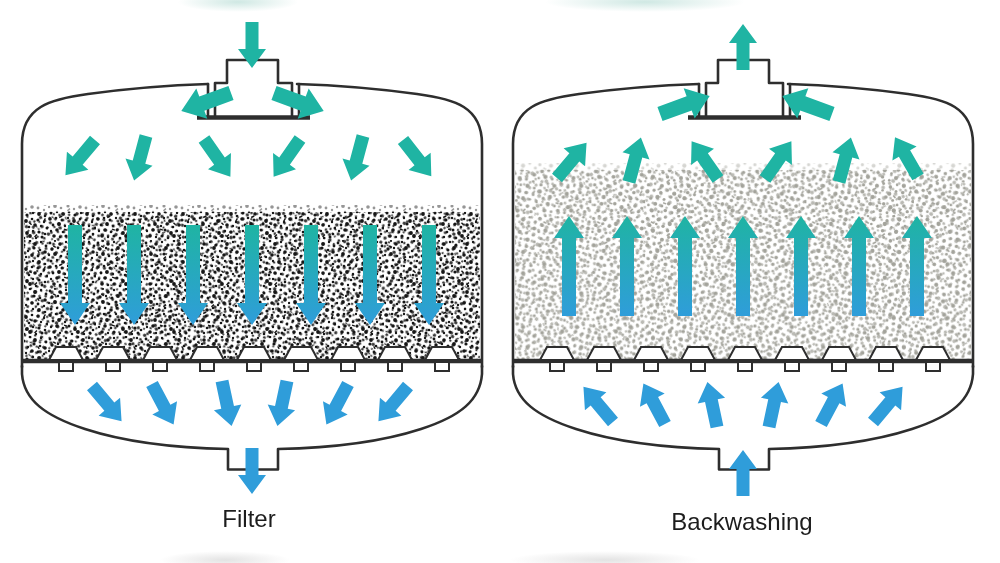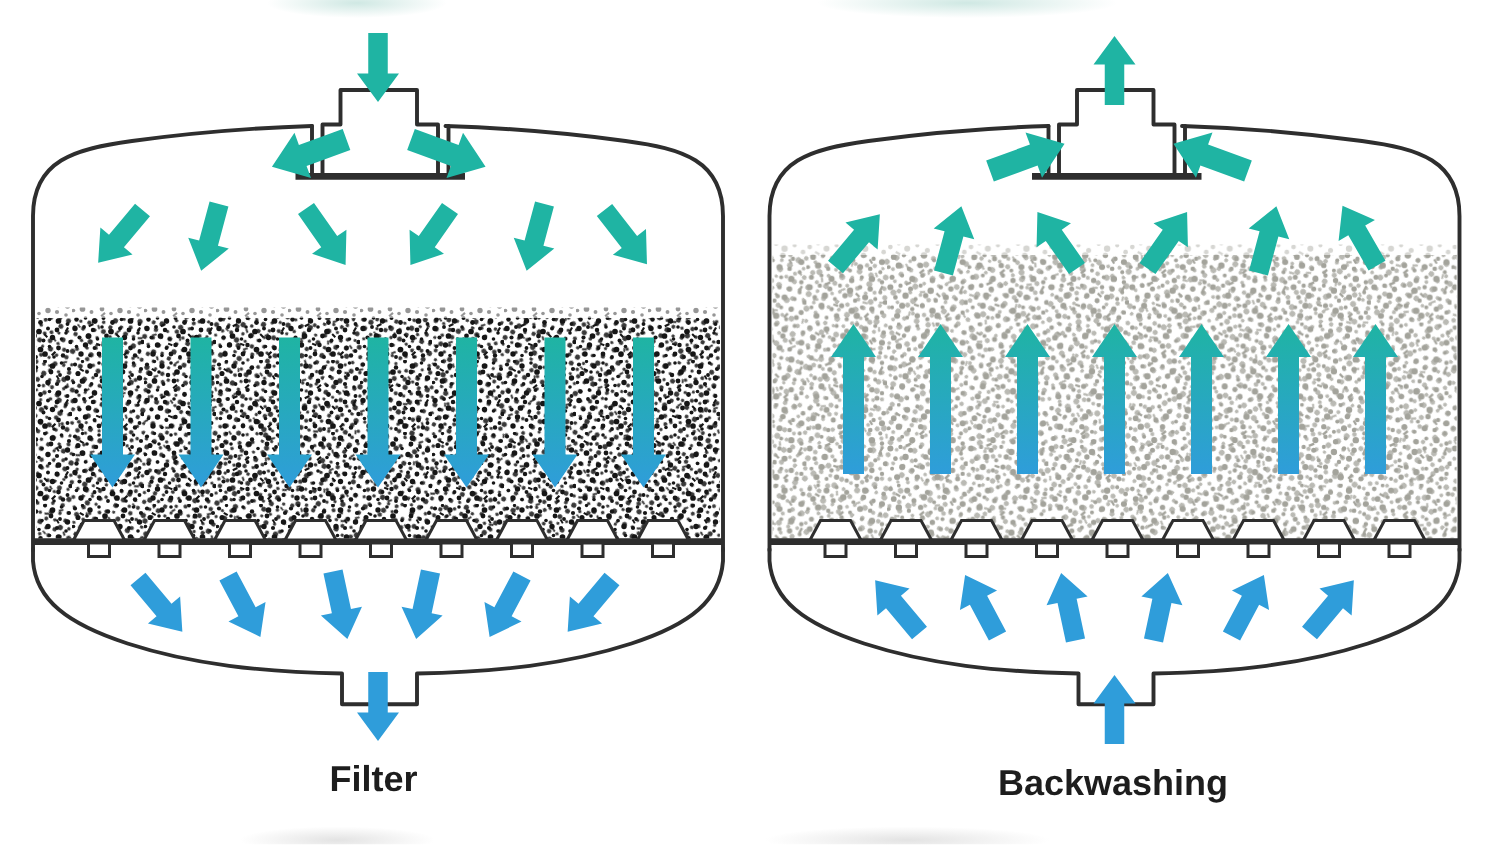--- a/index.html
+++ b/index.html
@@ -1,17 +1,17 @@
 <!DOCTYPE html>
 <html style="--teal: #1fb4a3; --blue: #2f9dda; --outline: #2e2e2e; --media-dark: #161616; --media-light: #a3a39b; --text: #1d1d1d; --background: #ffffff;"><head>
 <meta charset="utf-8">
 <style>
   html,body{margin:0;padding:0;background:#fff;}
   #stage{position:relative;width:1000px;height:563px;background:var(--background,#fff);overflow:hidden;
-         font-family:"Liberation Sans",sans-serif;font-weight:bold;}
+         font-family:"Liberation Sans",sans-serif;}
   svg{display:block}
   .shell{stroke:var(--outline,#2e2e2e);stroke-width:2.6;fill:none;stroke-linejoin:round;stroke-linecap:round}
   .thick{stroke-width:4.5;stroke-linecap:butt}
   .nozzle{fill:#fff;stroke:var(--outline,#2e2e2e);stroke-width:2;stroke-linejoin:miter}
   .teal{color:var(--teal,#1fb4a3)}
   .blue{color:var(--blue,#2f9dda)}
   .dotD{fill:var(--media-dark,#161616)}
   .dotL{fill:var(--media-light,#a3a39b)}
   .lbl{fill:var(--text,#1d1d1d);font-size:24px;text-anchor:middle;font-family:"Liberation Sans",sans-serif}
 </style>

